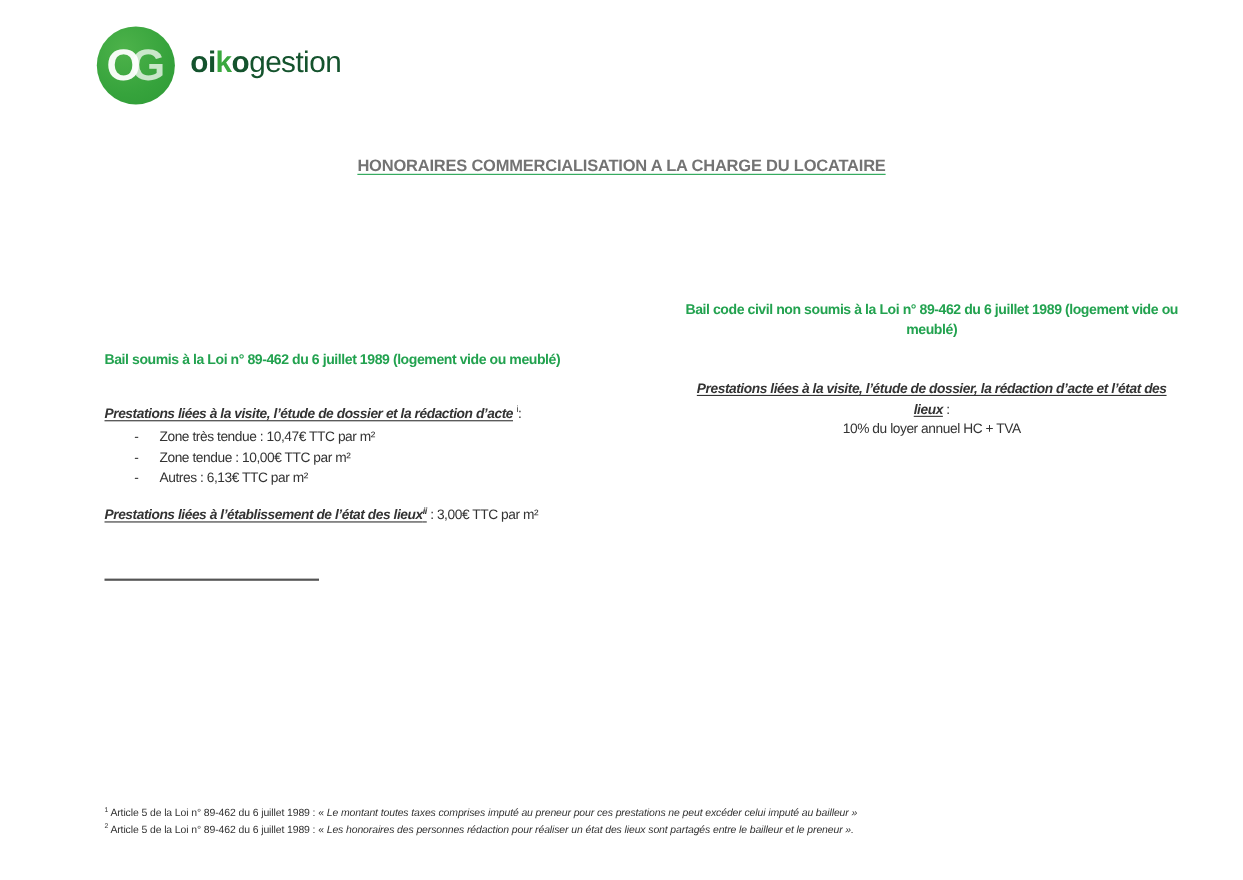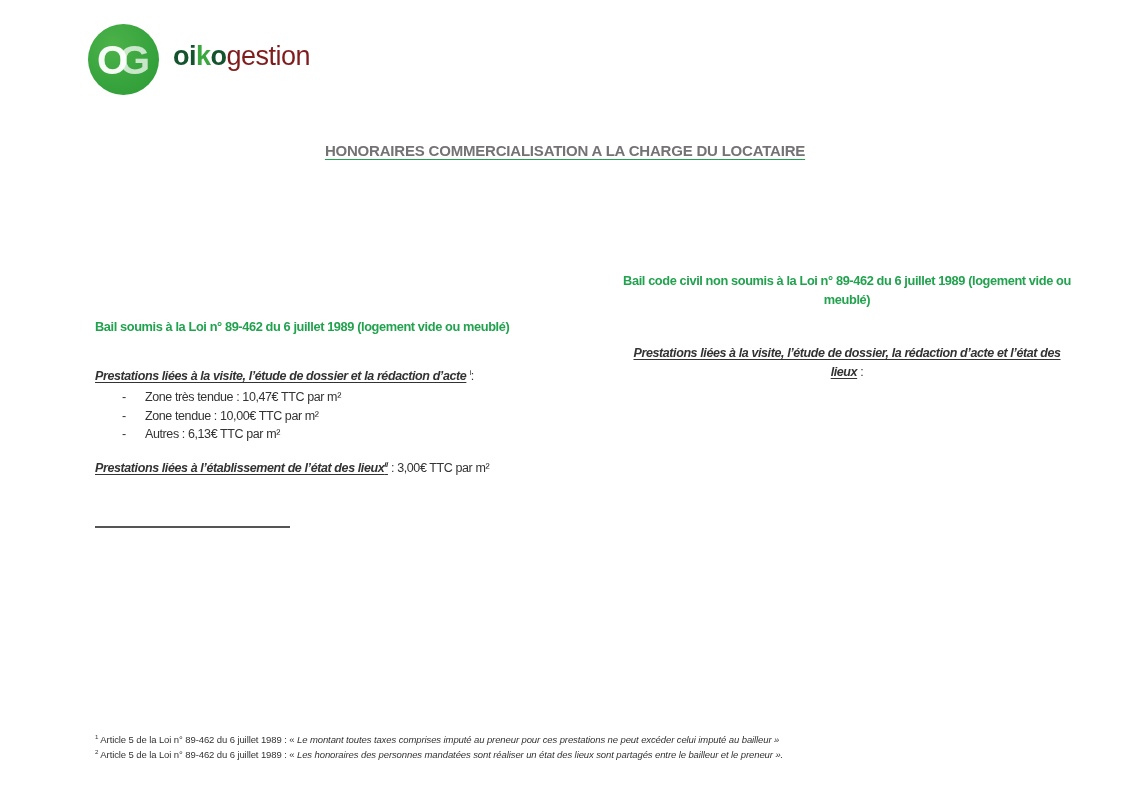--- a/index.html
+++ b/index.html
@@ -22,21 +22,21 @@
   }
   .logo-monogram {
     font-size: 40px; font-weight: bold; letter-spacing: -9px;
     padding-right: 9px; line-height: 1;
   }
   .logo-monogram .mo { color: rgba(255,255,255,0.95); }
   .logo-monogram .mg { color: rgba(255,255,255,0.72); }
   .logo-text { margin-left: 14px; font-size: 27px; letter-spacing: -0.5px; line-height: 1; padding-bottom: 6px; }
   .logo-text .seg-bold-navy  { font-weight: bold; color: #14532d; }
   .logo-text .seg-bold-green { font-weight: bold; color: #3aa83e; }
-  .logo-text .seg-reg-navy   { font-weight: normal; color: #7f1d1d; text-align: center; }
+  .logo-text .seg-reg-navy   { font-weight: normal; color: #14532d; text-align: center; }
 
   
   .doc-title {
     position: absolute; left: 0; top: 142px; width: 100%;
     text-align: center;
   }
   .doc-title span {
     color: #737373; font-size: 15px; font-weight: bold; letter-spacing: -0.2px;
     text-decoration: underline; text-decoration-color: #22a24f; text-underline-offset: 3px;
   }
@@ -120,19 +120,20 @@
   </div>
 
   <div class="footnote-rule"></div>
 </div>
 
 <div class="col col-right">
   <div class="col-heading">Bail code civil non soumis à la Loi n° 89-462 du 6 juillet 1989 (logement vide ou meublé)</div>
 
   <div>
     <span class="prestation-label">Prestations liées à la visite, l’étude de dossier, la rédaction d’acte et l’état des lieux</span><span class="plain"> :</span>
+    <div class="rc-value">10% du loyer annuel HC + TVA</div>
   </div>
 </div>
 
 <div class="footnotes">
   <div class="footnote"><sup>1</sup> <span>Article 5 de la Loi n° 89-462 du 6 juillet 1989 : « </span><span class="quote">Le montant toutes taxes comprises imputé au preneur pour ces prestations ne peut excéder celui imputé au bailleur »</span></div>
-  <div class="footnote"><sup>2</sup> <span>Article 5 de la Loi n° 89-462 du 6 juillet 1989 : « </span><span class="quote">Les honoraires des personnes mandatées sont réaliser un état des lieux sont partagés entre le bailleur et le preneur ».</span></div>
+  <div class="footnote"><sup>2</sup> <span>Article 5 de la Loi n° 89-462 du 6 juillet 1989 : « </span><span class="quote">Les honoraires des personnes rédaction pour réaliser un état des lieux sont partagés entre le bailleur et le preneur ».</span></div>
 </div>
 
 </body></html>

